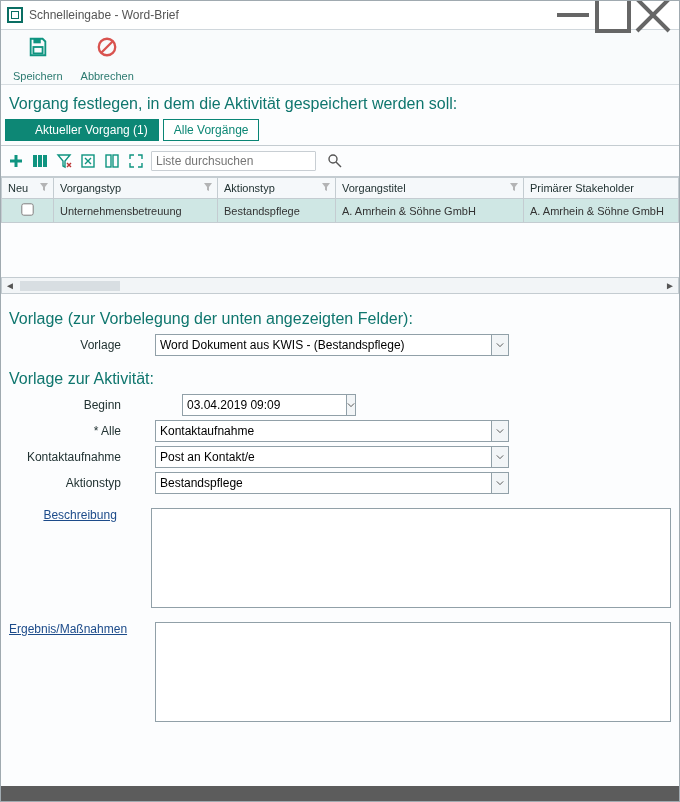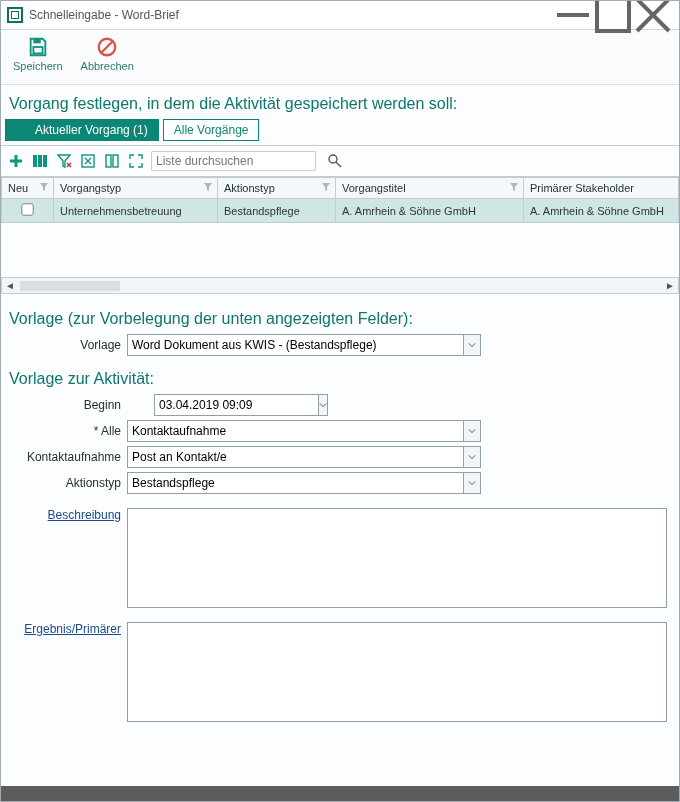--- a/index.html
+++ b/index.html
@@ -44,21 +44,21 @@
 
   
   .toolbar {
     height: 55px;
     background: #f9fbfc;
     border-bottom: 1px solid #d8dee2;
     display:flex;
     padding: 6px 12px 0 12px;
     gap: 18px;
   }
-  .tb-btn { display:flex; flex-direction:column; align-items:center; gap:2px; cursor:pointer; }
+  .tb-btn { display:flex; flex-direction:column; align-items:center; gap:12px; cursor:pointer; }
   .tb-btn .lbl { font-size:11px; color:#2c7a70; }
   .tb-btn svg { width:22px; height:22px; }
 
   
   .section-title {
     color: #0f766e;
     font-size: 16px;
     padding: 10px 6px 6px 8px;
   }
 
@@ -139,20 +139,21 @@
   }
   .hscroll .arrow { width:16px; text-align:center; color:#555; }
   .hscroll .thumb { width:100px; height:10px; background:#d8dee2; margin-left:2px; }
 
   
   .form-area { padding: 6px 8px 0 8px; }
   .form-row {
     display:flex;
     align-items:center;
     margin-bottom:4px;
+    gap:28px;
   }
   .form-row .lbl {
     width: 118px;
     text-align:right;
     padding-right:6px;
     font-size:12px;
     color:#233;
   }
   .form-row .lbl.link { color:#1c4b8a; text-decoration:underline; display:block; cursor:pointer;}
   .ctrl {
@@ -418,18 +419,18 @@
         </div>
     </div>
   </div>
 
   <div class="form-row" style="align-items:flex-start; margin-top:14px;">
     <div class="lbl link">Beschreibung</div>
     <textarea class="ctrl" style=""></textarea>
   </div>
 
   <div class="form-row" style="align-items:flex-start; margin-top:14px;">
-    <div class="lbl link">Ergebnis/Primärer</div>
+    <div class="lbl link">Ergebnis/Maßnahmen</div>
     <textarea class="ctrl" style=""></textarea>
   </div>
 </div>
 
 <div class="statusbar"></div>
 
 </body></html>

